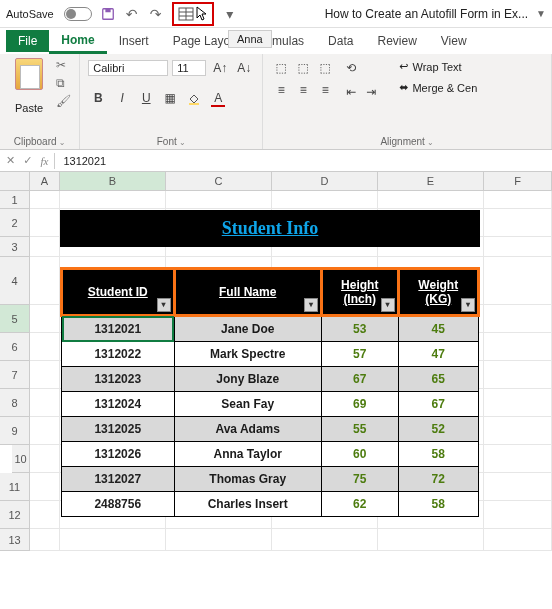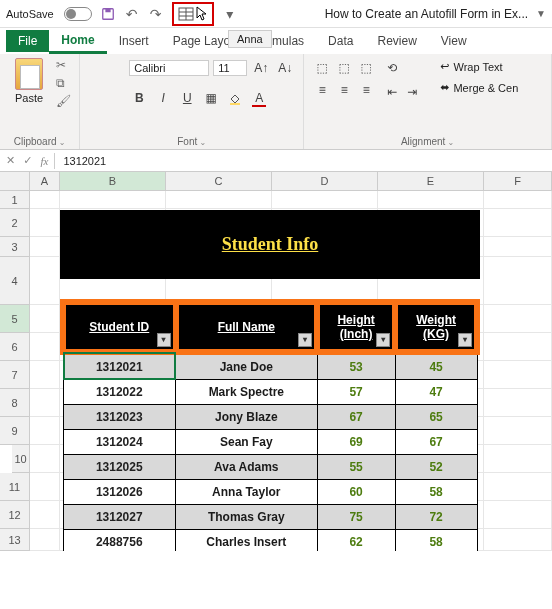--- a/index.html
+++ b/index.html
@@ -26,26 +26,26 @@
     .tab { padding: 4px 12px; font-size: 12px; color: #444; cursor: pointer; }
     .tab.active { color: #107c41; border-bottom: 3px solid #107c41; font-weight: 600; }
     
     
     .ribbon { display: flex; height: 96px; background: #f3f2f1; border-bottom: 1px solid #ccc; }
     .rgroup { border-right: 1px solid #ddd; display: flex; flex-direction: column; padding: 4px 8px 2px; }
     .rgroup-content { flex: 1; display: flex; gap: 6px; align-items: flex-start; }
     .rgroup-label { text-align: center; font-size: 10px; color: #666; padding-top: 2px; }
     .rgroup-label::after { content: " ⌄"; font-size: 8px; color: #888; }
     
-    .paste-btn { display: flex; flex-direction: column; align-items: center; gap: 2px; width: 42px; }
+    .paste-btn { display: flex; flex-direction: column; align-items: center; gap: 12px; width: 42px; }
     .paste-icon { width: 28px; height: 32px; background: linear-gradient(#f8d77a, #e6a73e); border: 1px solid #c88; border-radius: 2px; position: relative; }
     .paste-icon::before { content: ""; position: absolute; left: 4px; top: 6px; width: 18px; height: 22px; background: #fff; border: 1px solid #bbb; }
     .mini-icons { display: flex; flex-direction: column; gap: 4px; font-size: 12px; color: #666; }
     
-    .font-row { display: flex; gap: 4px; align-items: center; margin-bottom: 4px; margin-left: 41px; }
+    .font-row { display: flex; gap: 4px; align-items: center; margin-bottom: 4px; }
     .font-select { border: 1px solid #ccc; background: #fff; padding: 1px 4px; font-size: 11px; width: 80px; }
     .size-select { border: 1px solid #ccc; background: #fff; padding: 1px 4px; font-size: 11px; width: 34px; }
     .rbtn { width: 20px; height: 20px; display: flex; align-items: center; justify-content: center; border: 1px solid transparent; font-size: 12px; color: #444; }
     .font-col { display: flex; flex-direction: column; }
     
     .align-grid { display: grid; grid-template-columns: repeat(3, 20px); gap: 2px; }
     .wrap-merge { display: flex; flex-direction: column; gap: 4px; font-size: 11px; margin-left: 8px; }
     .wm-btn { display: flex; align-items: center; gap: 4px; padding: 2px 4px; }
     
     
@@ -63,24 +63,24 @@
     .ch.selected { background: #d2e8d6; }
     
     .row-wrap { display: flex; }
     .rh { width: 30px; border-right: 1px solid #ccc; border-bottom: 1px solid #ccc; background: #f0f0f0; text-align: center; font-size: 11px; color: #555; display: flex; align-items: center; justify-content: center; }
     .rh.selected { background: #d2e8d6; }
     .cells { display: flex; flex: 1; }
     .cell { border-right: 1px solid #e6e6e6; border-bottom: 1px solid #e6e6e6; }
     
     
     .table-wrap { position: absolute; left: 60px; top: 38px; width: 420px; }
-    .title-row { background: #000; color: #fde047; font-weight: bold; font-size: 18px; text-align: center; text-decoration: underline; padding: 22px 0; border: 2px solid #000; font-family: "Segoe UI", serif; }
+    .title-row { background: #000; color: #0ea5e9; font-weight: bold; font-size: 18px; text-align: center; text-decoration: underline; padding: 6px 0; border: 2px solid #000; font-family: "Segoe UI", serif; }
     .blank-row { height: 20px; }
     .data-table { width: 100%; border-collapse: collapse; }
-    .data-table th { background: #000; color: #fff; font-size: 12px; text-decoration: underline; padding: 8px 4px; border: 6px solid #f97316; position: relative; }
+    .data-table th { background: #000; color: #fff; font-size: 12px; text-decoration: underline; padding: 8px 4px; border: 3px solid #f97316; position: relative; }
     .filter-btn { position: absolute; right: 2px; bottom: 2px; width: 14px; height: 14px; background: #d9d9d9; border: 1px solid #888; font-size: 8px; line-height: 12px; color: #333; text-align: center; }
     .data-table td { border: 1.5px solid #000; padding: 5px 6px; font-size: 12px; font-weight: bold; text-align: center; }
     .data-table td.name { text-align: center; color: #1a1a1a; }
     .data-table td.num { color: #4d7c0f; }
     .data-table tr.odd td { background: #d9d9d9; }
     .data-table tr.even td { background: #fff; }
     .data-table tr.selected td:first-child { outline: 2px solid #107c41; outline-offset: -2px; }
     
     svg { display: block; }
   </style>

